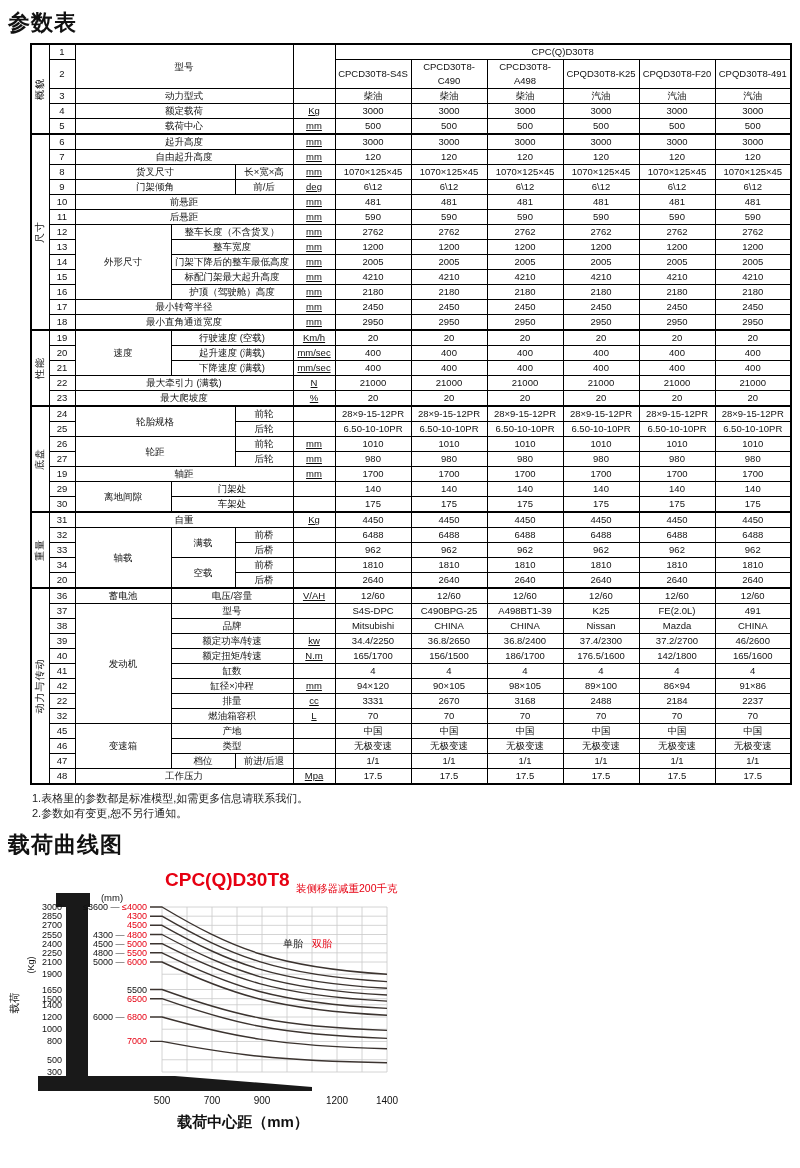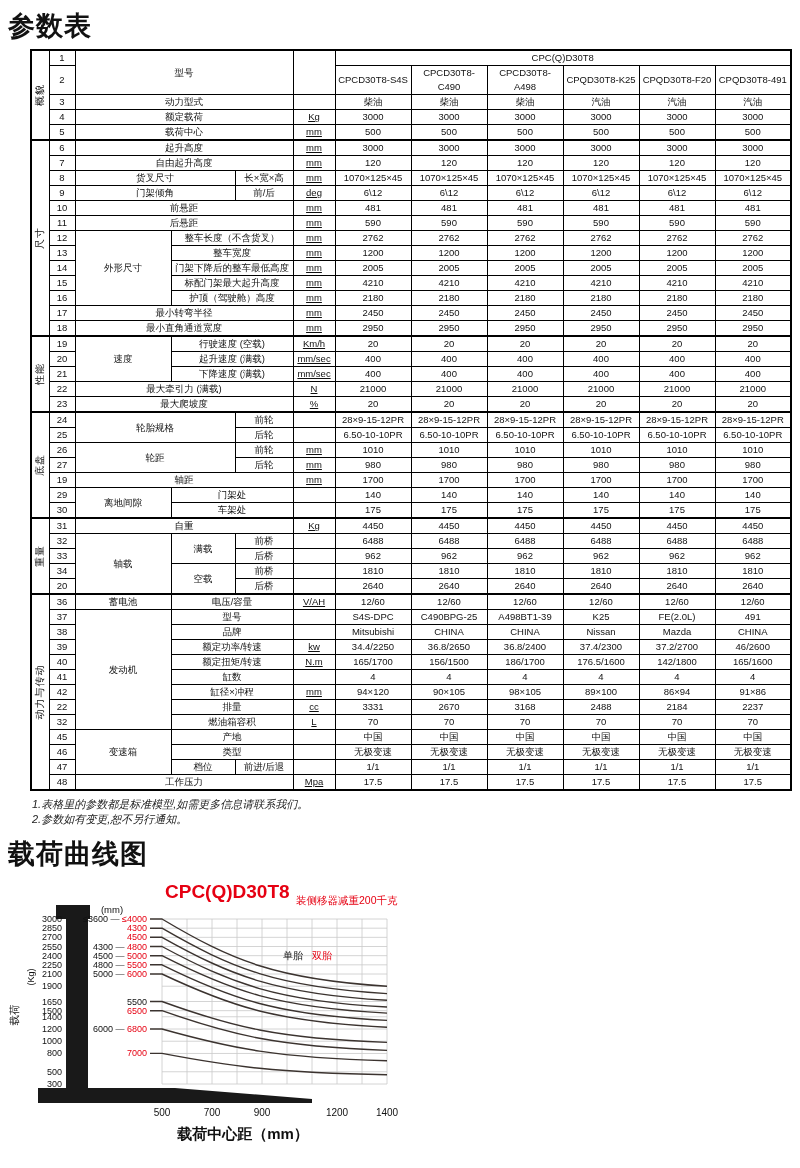--- a/index.html
+++ b/index.html
@@ -1,29 +1,29 @@
 <!DOCTYPE html>
 <html><head>
 <meta charset="utf-8">
 <style>
   * { box-sizing: border-box; }
   body { margin: 0; background: #fff; width: 800px; font-family: "Liberation Sans", sans-serif; color: #111; }
-  h1.sec-title { font-size: 27px; font-weight: 700; margin: 8px 8px 5px 8px; letter-spacing: 1px; }
+  h1.sec-title { font-size: 22px; font-weight: 700; margin: 8px 8px 5px 8px; letter-spacing: 1px; }
   table.spec { border-collapse: collapse; table-layout: fixed; width: 760px; margin-left: 30px; border: 2px solid #000; }
   table.spec td { border: 1px solid #000; height: 15px; line-height: 14px; font-size: 9.5px; overflow: hidden;
                   padding: 0 2px; text-align: center; vertical-align: middle; }
   td.nm { text-align: left; font-size: 9.8px; white-space: nowrap; padding-left: 3px; }
   td.num { font-size: 10px; }
   td.unit { font-size: 9.5px; text-decoration: underline; }
   td.cat { padding: 0; position: relative; }
   .vtxt { position: absolute; left: 50%; top: 50%; transform: translate(-50%,-50%) rotate(-90deg);
           white-space: nowrap; font-size: 10px; letter-spacing: 1px; }
   td.series { font-size: 10px; }
   tr.grp td { border-top: 2px solid #000; }
-  .footnotes { margin: 6px 0 2px 32px; font-size: 11px; line-height: 1.4; color: #222; font-style: italic; }
+  .footnotes { margin: 6px 0 2px 32px; font-size: 11px; line-height: 1.4; color: #222; }
   .chart-wrap { margin-top: 4px; }
 </style>
 </head>
 <body>
 
 <h1 class="sec-title">参数表</h1>
 
 <table class="spec">
   <colgroup>
     <col style="width:18px">

